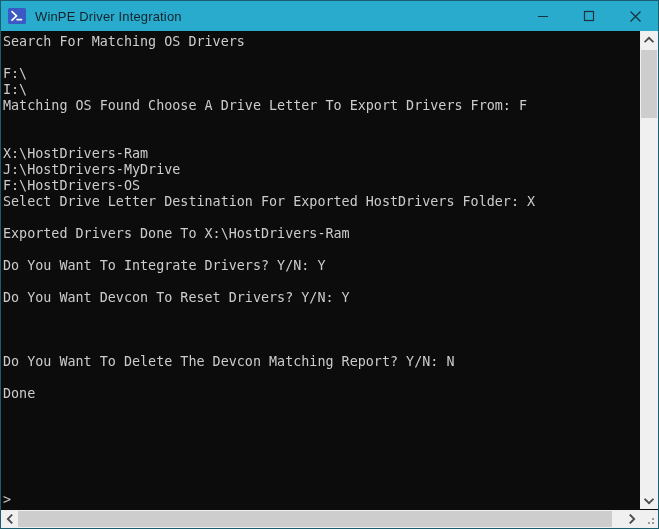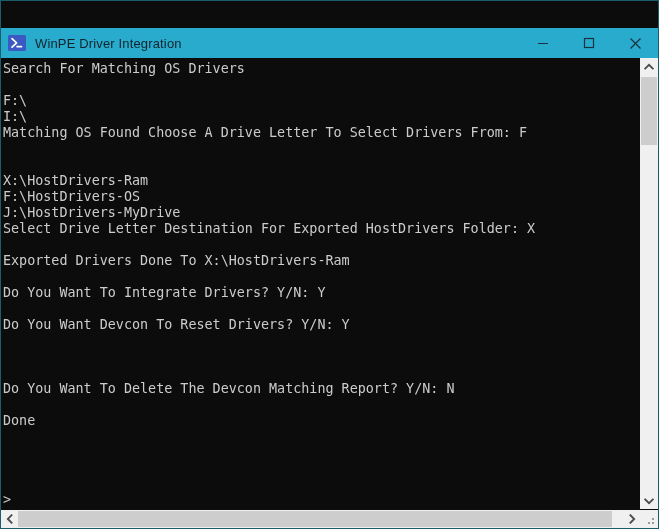--- a/index.html
+++ b/index.html
@@ -27,21 +27,20 @@
 
   
   #titlebar {
     height: 30px;
     flex: 0 0 30px;
     background: #29abce;
     display: flex;
     align-items: center;
     position: relative;
     user-select: none;
-    margin-top: 27px;
   }
   #app-icon {
     width: 18px;
     height: 18px;
     margin-left: 7px;
     margin-right: 9px;
     flex: 0 0 18px;
     position: relative;
   }
   #app-icon svg { display: block; }
@@ -219,26 +218,26 @@
   </div>
 
   <div id="body-row">
 
     <div id="console">
       <div id="console-lines">
           <div class="line">Search For Matching OS Drivers</div>
           <div class="line blank"> </div>
           <div class="line">F:\</div>
           <div class="line">I:\</div>
-          <div class="line">Matching OS Found Choose A Drive Letter To Select Drivers From: F</div>
+          <div class="line">Matching OS Found Choose A Drive Letter To Export Drivers From: F</div>
           <div class="line blank"> </div>
           <div class="line blank"> </div>
           <div class="line">X:\HostDrivers-Ram</div>
+          <div class="line">J:\HostDrivers-MyDrive</div>
           <div class="line">F:\HostDrivers-OS</div>
-          <div class="line">J:\HostDrivers-MyDrive</div>
           <div class="line">Select Drive Letter Destination For Exported HostDrivers Folder: X</div>
           <div class="line blank"> </div>
           <div class="line">Exported Drivers Done To X:\HostDrivers-Ram</div>
           <div class="line blank"> </div>
           <div class="line">Do You Want To Integrate Drivers? Y/N: Y</div>
           <div class="line blank"> </div>
           <div class="line">Do You Want Devcon To Reset Drivers? Y/N: Y</div>
           <div class="line blank"> </div>
           <div class="line blank"> </div>
           <div class="line blank"> </div>

